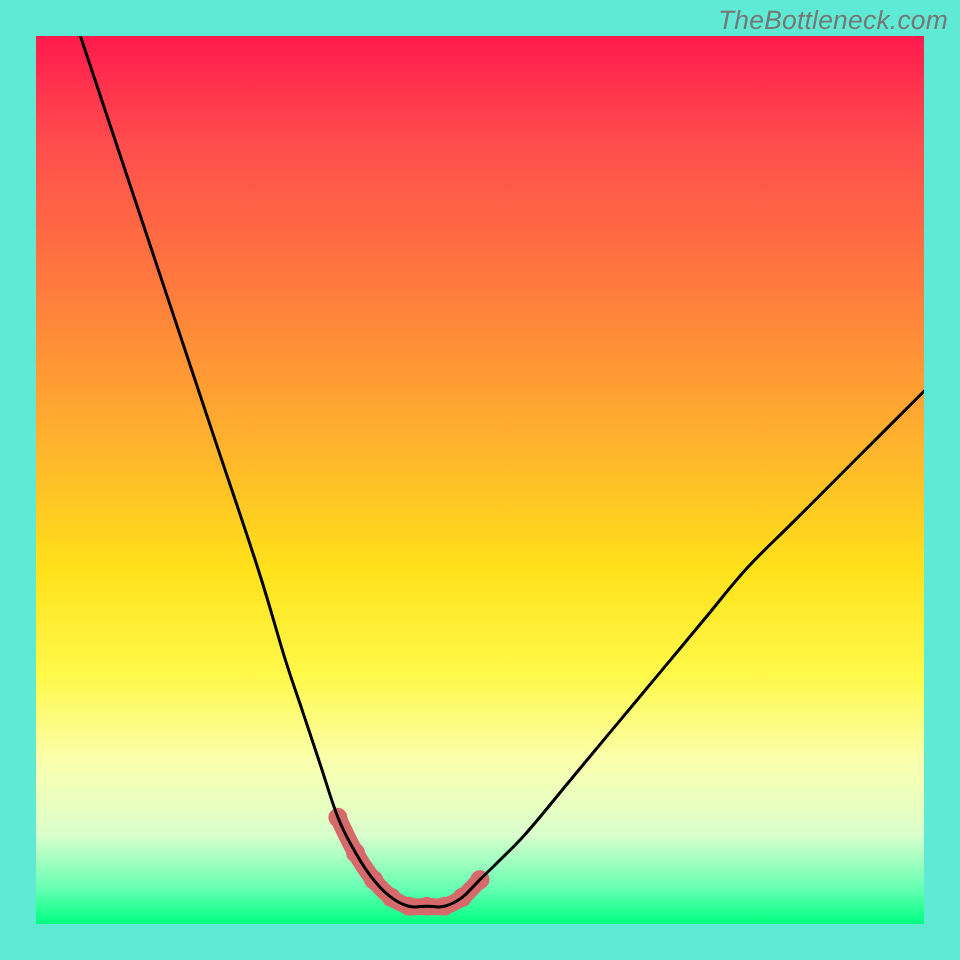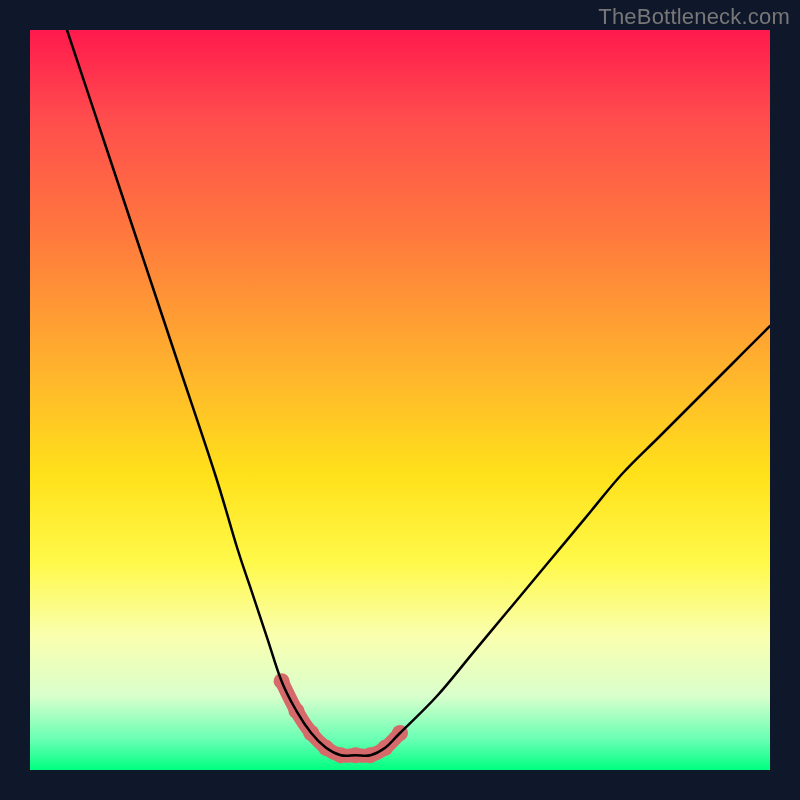--- a/index.html
+++ b/index.html
@@ -10,21 +10,22 @@
     background: #000;
     overflow: hidden;
     font-family: Arial, Helvetica, sans-serif;
   }
   .frame {
     position: absolute;
     top: 0;
     left: 0;
     width: 800px;
     height: 800px;
-    background: #0f172a;
+    background: #5eead4;
+    font-style: italic;
   }
   .plot {
     position: absolute;
     top: 30px;
     left: 30px;
     width: 740px;
     height: 740px;
     overflow: hidden;
   }
   .gradient {

